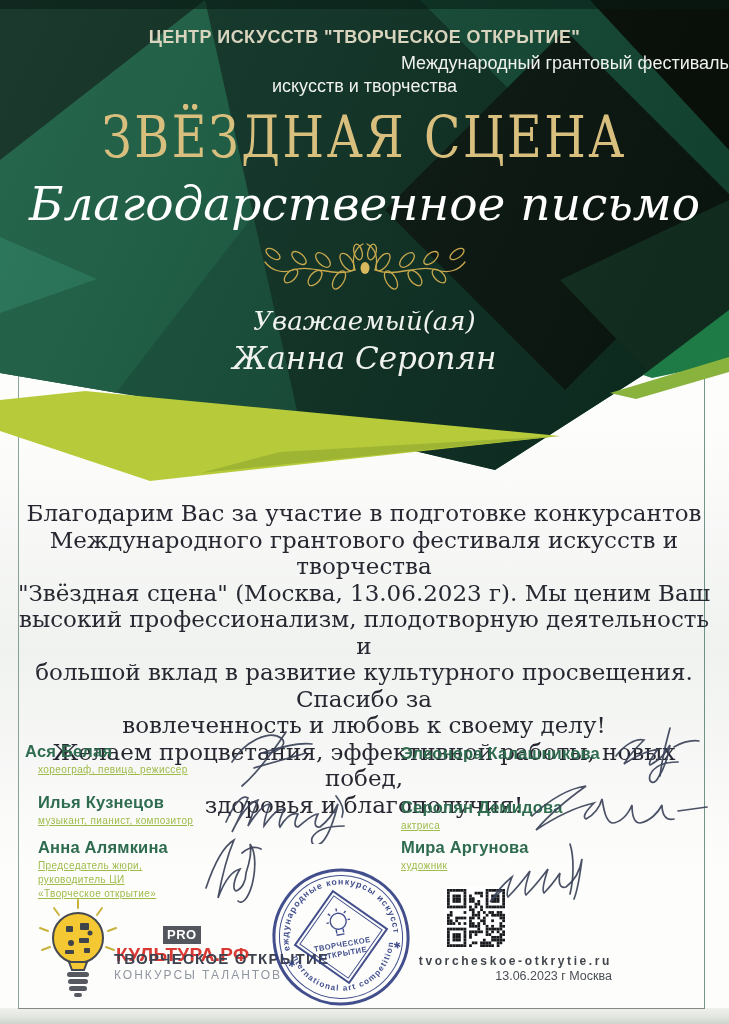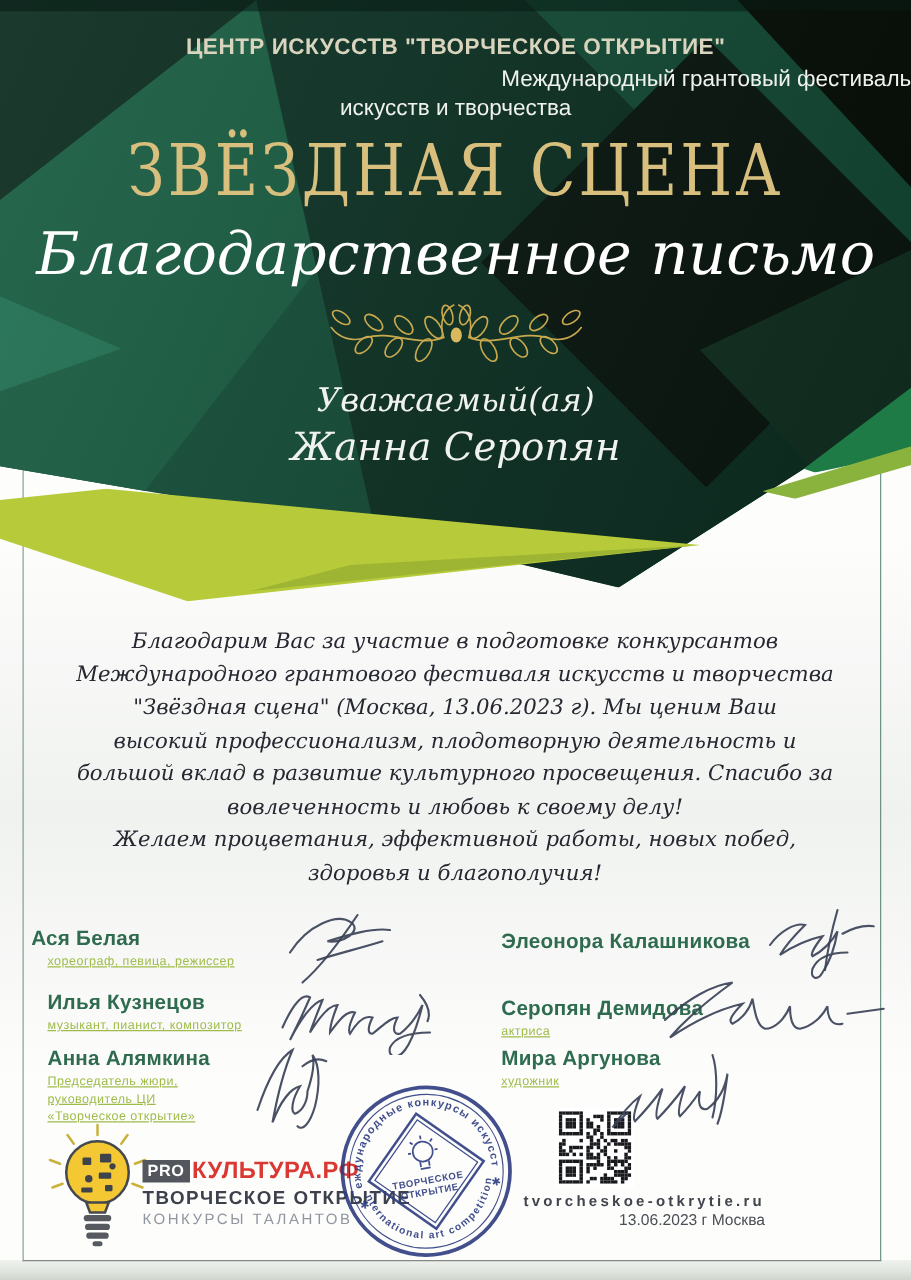--- a/index.html
+++ b/index.html
@@ -38,36 +38,36 @@
   #fest2{top:76px;font-size:18px;font-weight:500;}
   #fest-name{top:104px;font-family:"DejaVu Serif",serif;font-size:56px;font-weight:400;
      letter-spacing:3px;color:#d8bf7e;transform:scale(.85,1.02);transform-origin:center top;}
   #doc-title{top:176px;font-family:"DejaVu Serif",serif;font-style:italic;font-size:47px;
      font-weight:500;color:#ffffff;}
   #ornament{left:259px;top:240px;z-index:3;}
   #salutation{top:306px;font-family:"DejaVu Serif",serif;font-style:italic;font-size:26px;}
   #recipient{top:340px;font-family:"DejaVu Serif",serif;font-style:italic;font-size:31px;}
   
   #message{left:14px;top:500px;width:700px;text-align:center;z-index:3;
-     font-family:"DejaVu Serif",serif;font-style:italic;font-size:17px;line-height:26.5px;
+     font-family:"DejaVu Serif",serif;font-size:23px;line-height:26.5px;
      color:#272731;}
   
   .sig-name{font-size:16.5px;font-weight:700;color:#2e6b4f;letter-spacing:.2px;z-index:3;}
   .sig-role{font-size:10px;color:#9fbc4a;letter-spacing:.4px;line-height:14px;z-index:3;text-decoration:underline;}
   #sname-0{left:25px;top:742px;} #srole-0{left:38px;top:763px;}
   #sname-1{left:38px;top:793px;} #srole-1{left:38px;top:814px;}
   #sname-2{left:38px;top:838px;} #srole-2{left:38px;top:859px;}
   #sname-3{left:401px;top:744px;} #srole-3{left:401px;top:765px;}
   #sname-4{left:401px;top:798px;} #srole-4{left:401px;top:819px;}
   #sname-5{left:401px;top:838px;} #srole-5{left:401px;top:859px;}
   .signature{z-index:4;}
   .signature path{fill:none;stroke:#3b4258;stroke-width:1.7;stroke-linecap:round;opacity:.92;}
   
   #bulb-logo{left:32px;top:896px;z-index:3;}
-  #pro-row{left:114px;top:926px;z-index:3;display:flex;align-items:center;}
+  #pro-row{left:114px;top:926px;z-index:3;display:flex;align-items:center;flex-direction:column;}
   #pro-box{background:#53565c;color:#fff;font-weight:700;font-size:13px;padding:1px 4px 2px;letter-spacing:.5px;}
   #kultura{color:#da3832;font-weight:700;font-size:19px;letter-spacing:.3px;margin-left:2px;}
   #brand-line{left:114px;top:950px;font-size:15px;font-weight:600;color:#3d414d;letter-spacing:1.2px;z-index:3;}
   #tagline{left:114px;top:968px;font-size:12px;color:#9096a0;letter-spacing:2px;z-index:3;}
   #stamp{left:266px;top:862px;z-index:5;opacity:.9;}
   #qr{left:444px;top:886px;z-index:3;background:#fff;padding:3px;}
   #website{left:406px;top:954px;width:206px;text-align:right;font-size:12px;font-weight:700;
      color:#40454c;letter-spacing:2.6px;z-index:3;}
   #date-place{left:406px;top:969px;width:206px;text-align:right;font-size:12.5px;color:#4a4f55;z-index:3;}
 </style>

